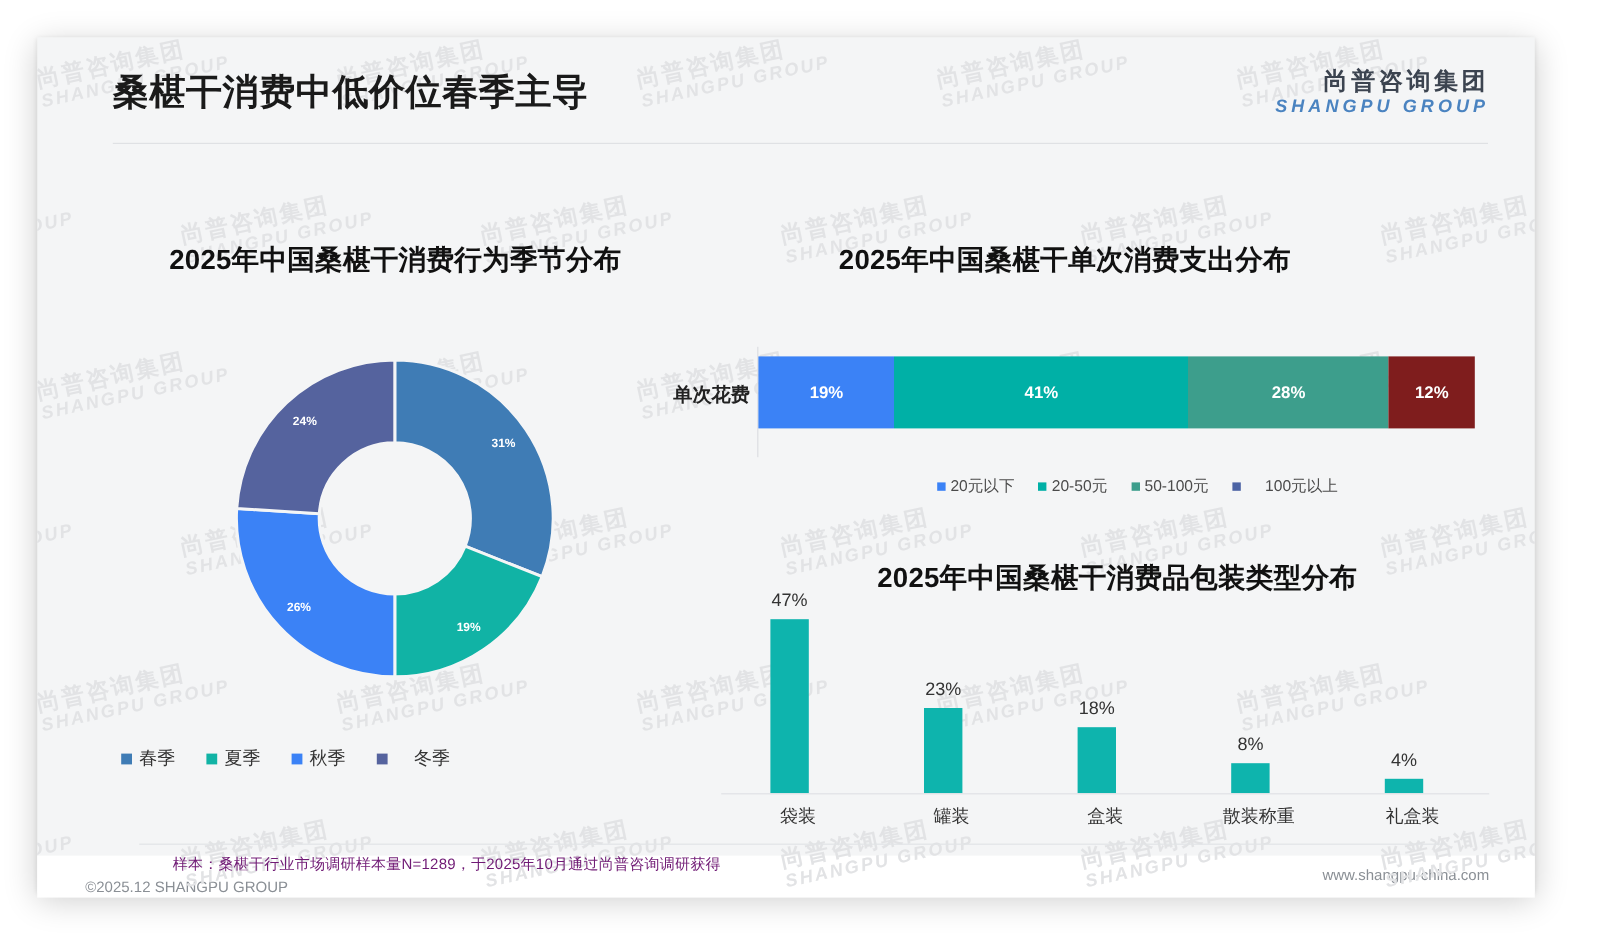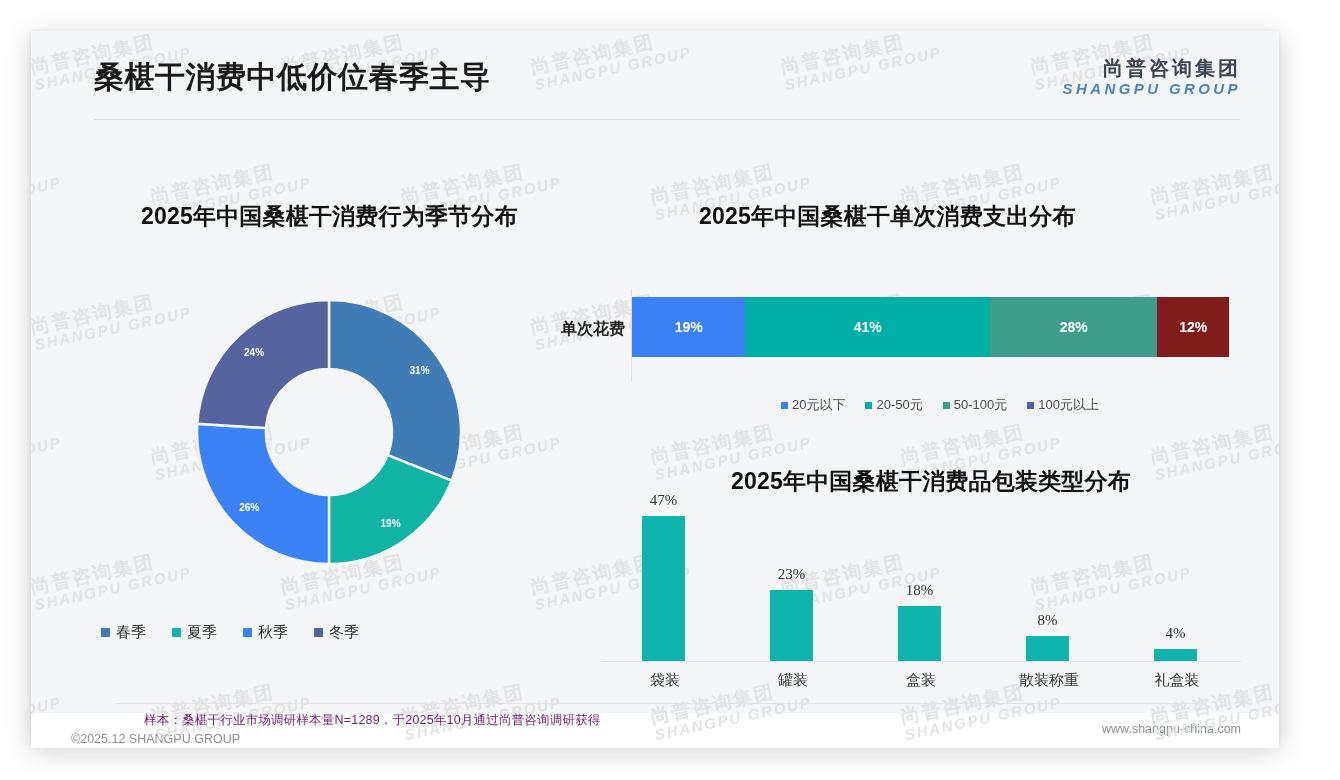--- a/index.html
+++ b/index.html
@@ -61,21 +61,21 @@
   .donut-wrap{position:absolute;left:100px;top:258px;width:390px;height:340px;}
   .donut{position:absolute;left:63px;top:8px;}
   .donut-lab{
     position:absolute;color:#ffffff;font-size:10px;font-weight:700;
     transform:translate(-50%,-50%);
   }
   .legend{
     position:absolute;display:flex;align-items:center;
   }
   .legend-item{display:flex;align-items:center;margin-right:26px;}
-  .legend-item:last-child{margin-right:0;}
+  .legend-item:last-child{margin-right:0;gap:16px;}
   .swatch{width:9px;height:9px;margin-right:6px;display:inline-block;}
   .legend-text{font-size:15px;color:#333;}
   #donut-legend{left:70px;top:592px;}
 
   
   .stack-wrap{position:absolute;left:500px;top:258px;width:720px;height:120px;}
   .stack-axis{position:absolute;left:100px;top:0;width:1px;height:92px;background:#dcdee1;}
   .stack-cat{
     position:absolute;left:2px;top:30px;width:92px;text-align:right;
     font-size:16px;font-weight:700;color:#222;
@@ -88,21 +88,21 @@
   .seg.first span{font-weight:700;}
   #stack-legend{left:750px;top:365px;}
   #stack-legend .legend-item{margin-right:20px;}
   #stack-legend .legend-text{font-size:13px;color:#4b4b4b;}
   #stack-legend .swatch{width:7px;height:7px;margin-right:4px;}
 
   
   .bars-wrap{position:absolute;left:560px;top:470px;width:660px;height:200px;}
   .bars-plot{position:absolute;left:10px;top:0;width:640px;height:160px;}
   .bars-base{position:absolute;left:10px;top:160px;width:640px;height:1px;background:#e0e2e5;}
-  .bar-col{position:absolute;bottom:0;width:43px;font-family:Liberation Serif, serif;}
+  .bar-col{position:absolute;bottom:0;width:32px;}
   .bar-rect{width:100%;background:#0eb4ad;}
   .bar-val{
     position:absolute;width:100%;text-align:center;
     font-size:15px;color:#333;top:-24px;
   }
   .bar-cat{
     position:absolute;top:170px;width:110px;text-align:center;
     font-size:15px;color:#333;
   }
 

